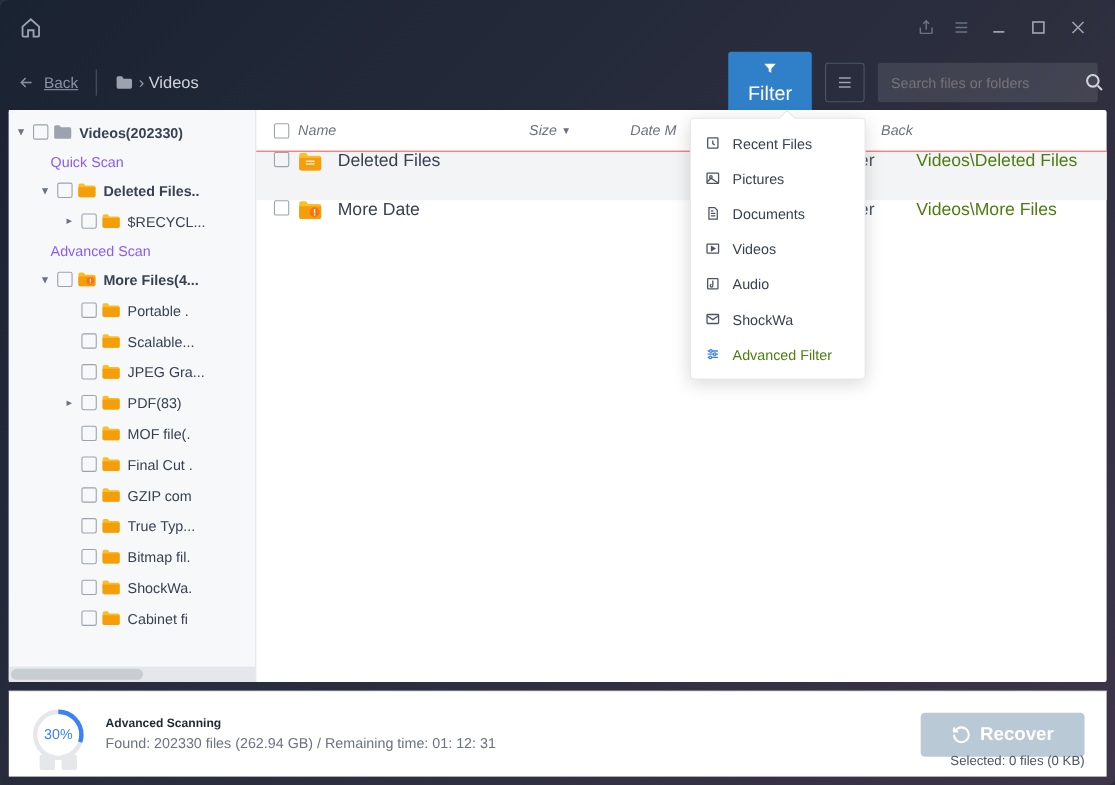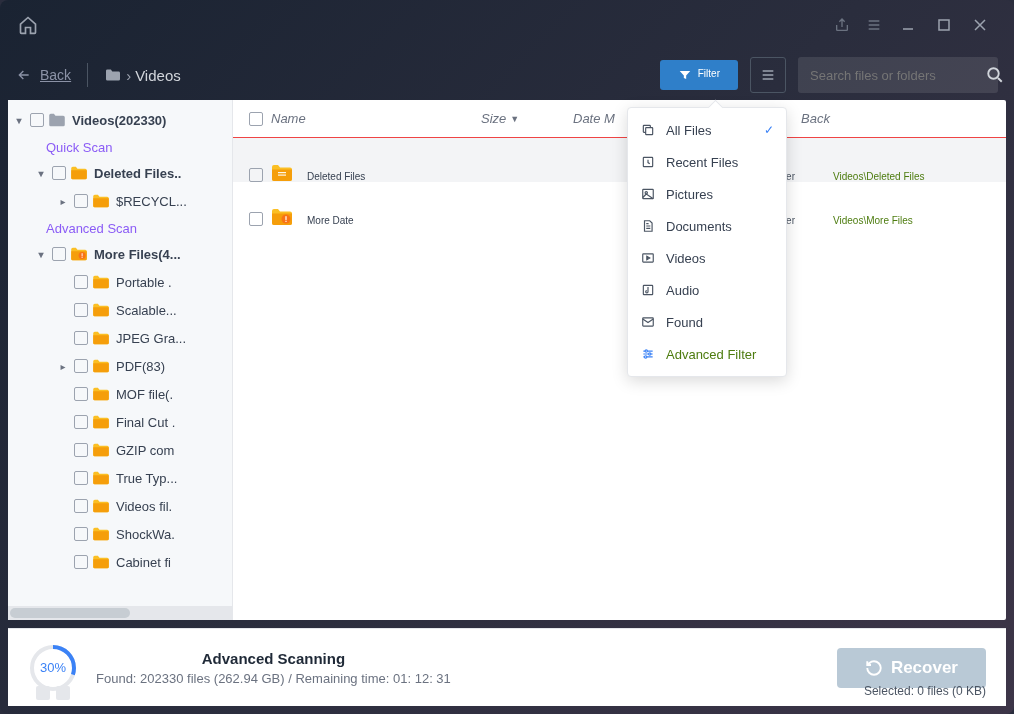--- a/index.html
+++ b/index.html
@@ -8,21 +8,21 @@
 .titlebar { height: 50px; display: flex; align-items: center; padding: 0 16px; }
 .home-btn { width: 24px; height: 24px; display: flex; align-items: center; justify-content: center; color: #9ca3af; cursor: pointer; }
 .title-spacer { flex: 1; }
 .title-icon { width: 20px; height: 20px; display: flex; align-items: center; justify-content: center; color: #6b7280; margin: 0 6px; cursor: pointer; }
 .win-btn { width: 20px; height: 20px; display: flex; align-items: center; justify-content: center; color: #9ca3af; margin: 0 8px; cursor: pointer; }
 .topbar { height: 50px; display: flex; align-items: center; padding: 0 16px; gap: 12px; }
 .back-btn { display: flex; align-items: center; color: #8b92a6; gap: 8px; cursor: pointer; font-size: 14px; text-decoration: underline; }
 .divider-v { width: 1px; height: 24px; background: #4b5563; margin: 0 4px; }
 .breadcrumb { display: flex; align-items: center; color: #d1d5db; font-size: 15px; gap: 4px; }
 .top-spacer { flex: 1; }
-.filter-btn { background: #2f7fc9; color: #fff; padding: 8px 18px; border-radius: 3px; display: flex; gap: 6px; font-size: 10px; border: none; cursor: pointer; }
+.filter-btn { background: #2f7fc9; color: #fff; padding: 8px 18px; border-radius: 3px; display: flex; align-items: center; gap: 6px; font-size: 18px; border: none; cursor: pointer; flex-direction: column; }
 .view-btn { width: 36px; height: 36px; border: 1px solid #4b5563; border-radius: 3px; display: flex; align-items: center; justify-content: center; color: #9ca3af; cursor: pointer; }
 .search-wrap { background: rgba(255,255,255,0.1); border-radius: 3px; display: flex; align-items: center; padding: 0 12px; height: 36px; width: 200px; }
 .search-wrap input { background: transparent; border: none; color: #9ca3af; font-size: 13px; outline: none; flex: 1; }
 .search-wrap .sicon { color: #d1d5db; }
 .content { flex: 1; display: flex; background: #fff; margin: 0 8px 8px 8px; border-radius: 2px; min-height: 0; }
 .sidebar { width: 225px; background: #f6f8fa; border-right: 1px solid #e5e7eb; display: flex; flex-direction: column; font-size: 13px; overflow: hidden; }
 .tree { flex: 1; overflow: hidden; padding-top: 6px; }
 .tree-row { display: flex; align-items: center; height: 28px; padding-left: 4px; white-space: nowrap; overflow: hidden; color: #374151; }
 .tree-row.bold { font-weight: 700; }
 .tree-indent { display: inline-block; }
@@ -35,39 +35,39 @@
 .sidebar-thumb { position: absolute; left: 2px; top: 2px; height: 10px; width: 120px; background: #c7cdd3; border-radius: 5px; }
 .main { flex: 1; display: flex; flex-direction: column; min-width: 0; }
 .cols { display: flex; align-items: center; height: 38px; border-bottom: 1px solid #ef4444; color: #6b7280; font-size: 13px; padding-left: 8px; font-style: italic; }
 .col-chk { width: 14px; height: 14px; border: 1px solid #9ca3af; border-radius: 2px; margin: 0 8px; cursor: pointer; }
 .col-name { flex: 0 0 210px; }
 .col-size { flex: 0 0 92px; display: flex; align-items: center; gap: 4px; }
 .col-date { flex: 0 0 200px; }
 .col-path { flex: 1; padding-left: 28px; }
 .sort-arr { font-size: 9px; color: #6b7280; }
 .rows { flex: 1; }
-.frow { display: flex; align-items: flex-end; height: 44px; padding-left: 8px; font-size: 10px; color: #374151; }
+.frow { display: flex; align-items: flex-start; height: 44px; padding-left: 8px; font-size: 16px; color: #374151; }
 .frow.selected { background: #f3f4f6; }
 .fchk { width: 14px; height: 14px; border: 1px solid #9ca3af; border-radius: 2px; margin: 0 8px; cursor: pointer; }
 .fldr { width: 24px; height: 18px; margin-right: 12px; display: inline-flex; }
 .fname { flex: 0 0 206px; }
 .fsize { flex: 0 0 92px; }
 .fdate { flex: 0 0 200px; text-align: right; padding-right: 10px; color: #4b5563; }
 .fpath { flex: 1; color: #4d7c0f; padding-left: 28px; }
 .filter-menu { position: absolute; top: 107px; left: 627px; width: 160px; background: #fff; border: 1px solid #e5e7eb; border-radius: 4px; box-shadow: 0 4px 16px rgba(0,0,0,0.15); padding: 6px 0; z-index: 50; }
 .filter-menu::before { content: ""; position: absolute; top: -6px; left: 82px; width: 10px; height: 10px; background: #fff; border-left: 1px solid #e5e7eb; border-top: 1px solid #e5e7eb; transform: rotate(45deg); }
 .fm-item { display: flex; align-items: center; height: 32px; padding: 0 12px; font-size: 13px; color: #374151; gap: 10px; cursor: pointer; position: relative; }
 .fm-item .chk { position: absolute; right: 12px; color: #3b82f6; font-size: 12px; }
 .fm-item.blue { color: #4d7c0f; }
 .fm-icon { width: 16px; height: 16px; display: inline-flex; align-items: center; justify-content: center; }
 .footer { height: 78px; background: #fff; margin: 0 8px 8px 8px; border-top: 1px solid #e5e7eb; display: flex; align-items: center; padding: 0 20px; gap: 18px; position: relative; }
 .prog-ring { width: 50px; height: 50px; position: relative; }
 .prog-ring svg { transform: rotate(-90deg); }
 .prog-pct { position: absolute; inset: 0; display: flex; align-items: center; justify-content: center; font-size: 13px; color: #3b82f6; text-align: right; }
-.ftext .title { font-size: 15px; font-weight: 700; color: #1f2937; margin-bottom: 4px; text-align: center; }
+.ftext .title { font-size: 11px; font-weight: 700; color: #1f2937; margin-bottom: 4px; }
 .ftext .sub { font-size: 13px; color: #6b7280; }
 .fctrl { display: flex; gap: 6px; margin-top: 4px; position: absolute; left: 28px; bottom: 6px; }
 .fctrl-btn { width: 14px; height: 14px; background: #e5e7eb; border-radius: 2px; cursor: pointer; }
 .fspacer { flex: 1; }
 .recover-btn { background: #b9c9d6; color: #fff; padding: 10px 28px; border-radius: 4px; font-size: 17px; font-weight: 600; display: flex; align-items: center; gap: 8px; border: none; cursor: pointer; }
 .selected-txt { position: absolute; right: 20px; bottom: 8px; font-size: 12px; color: #4b5563; }
 svg { display: block; }
 </style>
 </head>
 <body>
@@ -298,21 +298,21 @@
           <div class="tree-row">
             <span class="tree-indent" style="width:44px"></span>
             <span class="tree-exp"></span>
             <span class="tree-chk"></span>
             <span class="tree-ficon">
               <svg width="18" height="14" viewBox="0 0 22 18">
                 <path d="M1 3a2 2 0 012-2h4l2 2.5h10a2 2 0 012 2V15a2 2 0 01-2 2H3a2 2 0 01-2-2z" fill="#fbbf24"></path>
                 <path d="M1 5.5h20V15a2 2 0 01-2 2H3a2 2 0 01-2-2z" fill="#f59e0b"></path>
               </svg>
             </span>
-            <span class="tree-label">Videos fil.</span>
+            <span class="tree-label">Bitmap fil.</span>
           </div>
           <div class="tree-row">
             <span class="tree-indent" style="width:44px"></span>
             <span class="tree-exp"></span>
             <span class="tree-chk"></span>
             <span class="tree-ficon">
               <svg width="18" height="14" viewBox="0 0 22 18">
                 <path d="M1 3a2 2 0 012-2h4l2 2.5h10a2 2 0 012 2V15a2 2 0 01-2 2H3a2 2 0 01-2-2z" fill="#fbbf24"></path>
                 <path d="M1 5.5h20V15a2 2 0 01-2 2H3a2 2 0 01-2-2z" fill="#f59e0b"></path>
               </svg>
@@ -379,30 +379,20 @@
             <span class="fpath">Videos\More Files</span>
           </div>
         </div>
     </div>
   </div>
 
   <div class="filter-menu" id="filter-menu">
       <div class="fm-item">
         <span class="fm-icon">
           <svg width="14" height="14" viewBox="0 0 24 24" fill="none" stroke="#4b5563" stroke-width="2">
-            <rect x="8" y="8" width="12" height="12" rx="1"></rect>
-            <path d="M16 8V5a1 1 0 00-1-1H5a1 1 0 00-1 1v10a1 1 0 001 1h3"></path>
-          </svg>
-        </span>
-        <span>All Files</span>
-        <span class="chk">✓</span>
-      </div>
-      <div class="fm-item">
-        <span class="fm-icon">
-          <svg width="14" height="14" viewBox="0 0 24 24" fill="none" stroke="#4b5563" stroke-width="2">
             <rect x="4" y="4" width="16" height="16" rx="1"></rect>
             <path d="M12 8v5l3 2"></path>
           </svg>
         </span>
         <span>Recent Files</span>
       </div>
       <div class="fm-item">
         <span class="fm-icon">
           <svg width="14" height="14" viewBox="0 0 24 24" fill="none" stroke="#4b5563" stroke-width="2">
             <rect x="3" y="4" width="18" height="16" rx="1"></rect>
@@ -439,21 +429,21 @@
         </span>
         <span>Audio</span>
       </div>
       <div class="fm-item">
         <span class="fm-icon">
           <svg width="14" height="14" viewBox="0 0 24 24" fill="none" stroke="#4b5563" stroke-width="2">
             <rect x="3" y="5" width="18" height="14" rx="1"></rect>
             <path d="M3 7l9 6 9-6"></path>
           </svg>
         </span>
-        <span>Found</span>
+        <span>ShockWa</span>
       </div>
       <div class="fm-item blue">
         <span class="fm-icon">
           <svg width="14" height="14" viewBox="0 0 24 24" fill="none" stroke="#3b82f6" stroke-width="2">
             <path d="M4 7h16M4 12h16M4 17h16"></path>
             <circle cx="9" cy="7" r="2" fill="#fff"></circle>
             <circle cx="15" cy="12" r="2" fill="#fff"></circle>
             <circle cx="8" cy="17" r="2" fill="#fff"></circle>
           </svg>
         </span>

